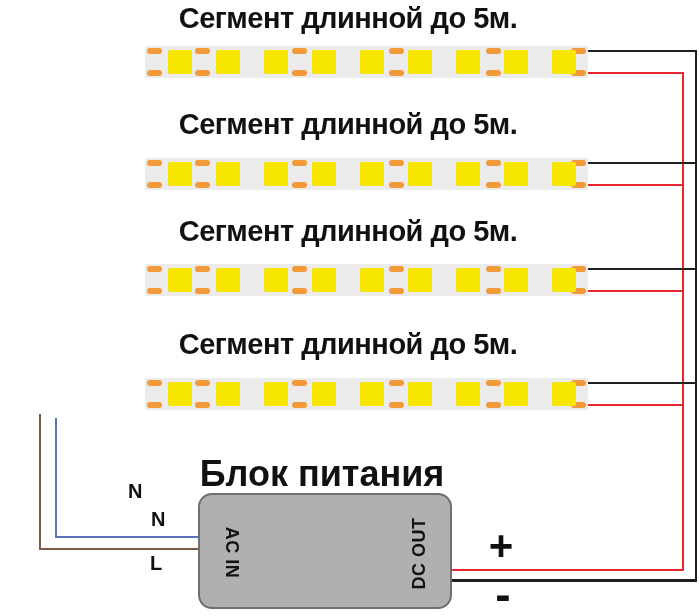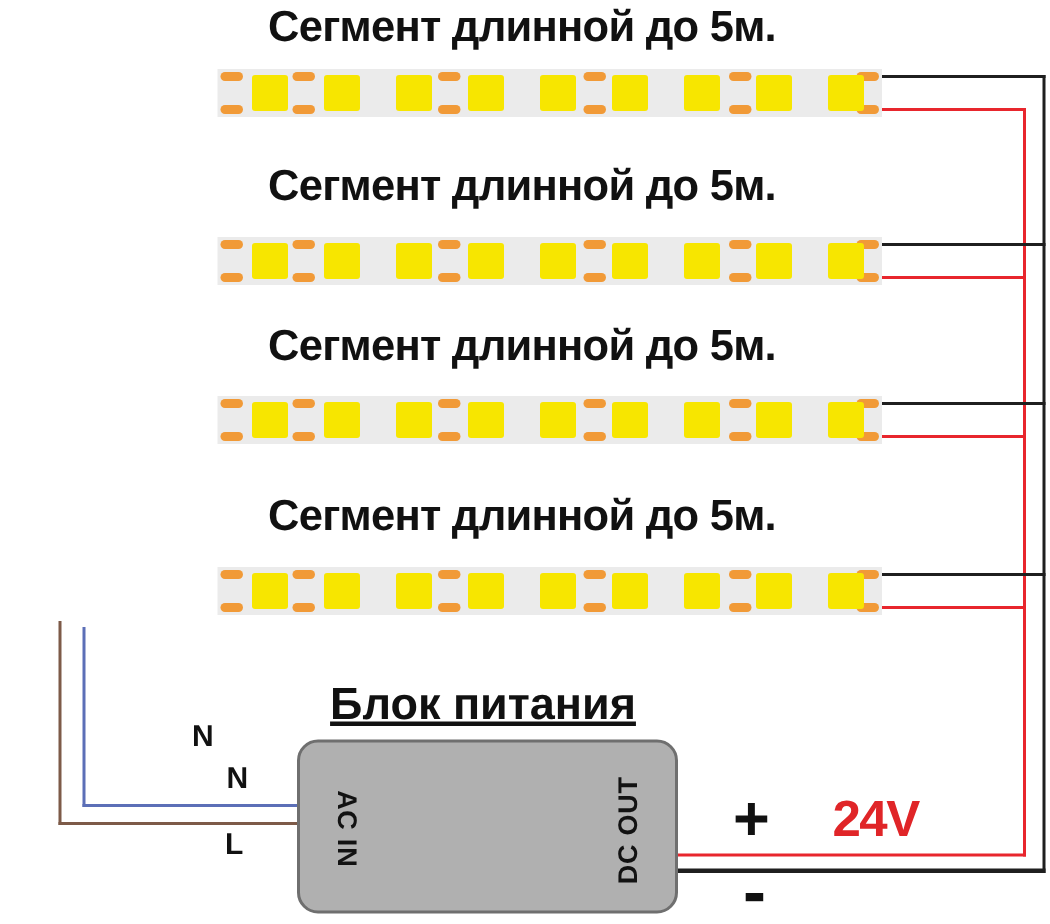--- a/index.html
+++ b/index.html
@@ -10,21 +10,21 @@
   .led{position:absolute;top:4px;width:24px;height:24px;background:var(--led);border-radius:2px;}
   .pad{position:absolute;width:15px;height:6px;background:var(--pad);border-radius:3px;}
   .hwire,.vwire{position:absolute;}
   .black{background:var(--wire-black);}
   .red{background:var(--red);}
   .blue{background:var(--blue);}
   .brown{background:var(--brown);}
   .psu{position:absolute;left:198px;top:493px;width:254px;height:116px;box-sizing:border-box;
        background:var(--psu-fill);border:2px solid var(--psu-border);border-radius:14px;}
   .psu-title{position:absolute;left:172px;top:453px;width:300px;text-align:center;
-             font-size:30px;font-weight:bold;color:var(--text);white-space:nowrap;text-decoration:underline;}
+             font-size:36px;font-weight:bold;color:var(--text);white-space:nowrap;}
   .port-label{position:absolute;font-size:18px;font-weight:bold;color:#121212;
               text-align:center;white-space:nowrap;letter-spacing:0.5px;}
   .mains-label{position:absolute;left:2px;top:372px;font-size:31px;font-weight:bold;
                color:var(--red-text);white-space:nowrap;}
   .wire-label{position:absolute;font-size:20px;font-weight:bold;color:var(--text);}
   .plus-label{position:absolute;left:485px;top:524px;width:32px;text-align:center;
               font-size:42px;font-weight:bold;color:var(--text);line-height:44px;}
   .minus-label{position:absolute;left:489px;top:570px;width:28px;text-align:center;
                font-size:46px;font-weight:bold;color:var(--text);line-height:48px;}
   .out-voltage{position:absolute;left:555px;top:527px;font-size:34px;font-weight:bold;
@@ -157,15 +157,14 @@
   <div class="psu-title">Блок питания</div>
   <div class="port-label" style="left:196px;top:542px;width:70px;transform:rotate(90deg);">AC IN</div>
   <div class="port-label" style="left:377px;top:543px;width:84px;transform:rotate(-90deg);">DC OUT</div>
 
   <div class="wire-label" style="left:128px;top:480px;">N</div>
   <div class="wire-label" style="left:151px;top:508px;">N</div>
   <div class="wire-label" style="left:150px;top:552px;">L</div>
 
   <div class="plus-label">+</div>
   <div class="minus-label">-</div>
-  <div class="out-voltage">24V</div>
 
 </div>
 
 </body></html>

